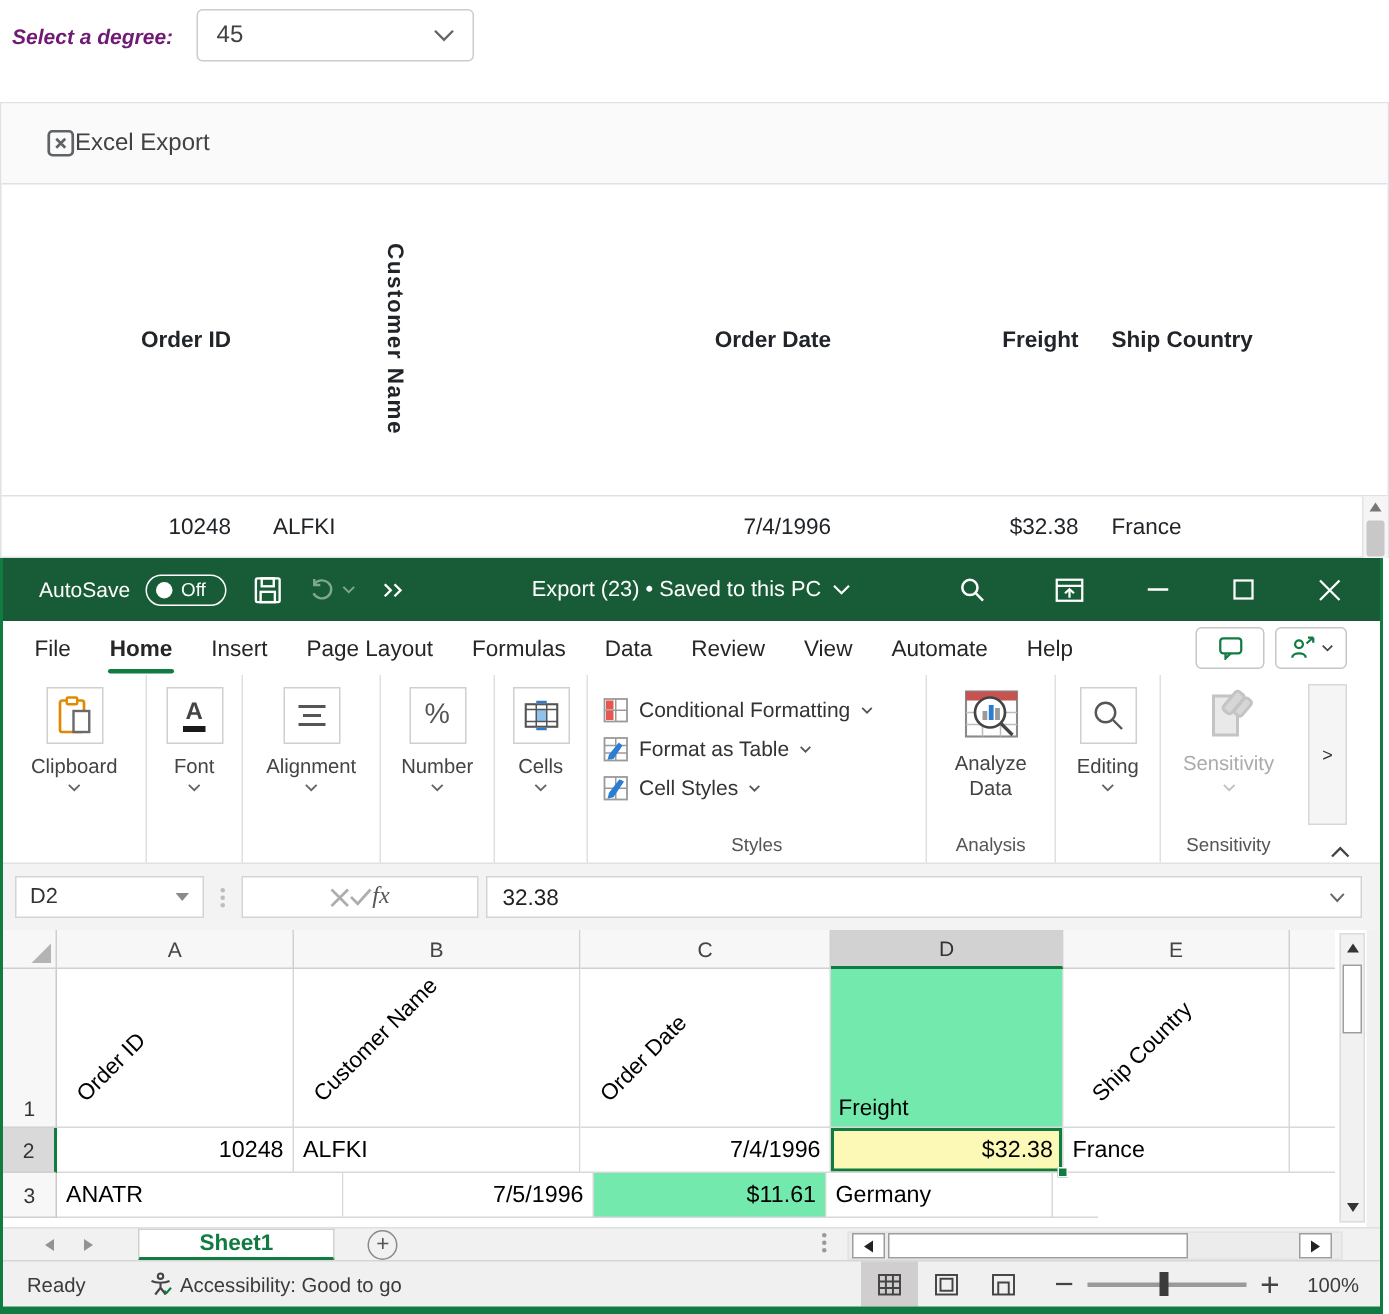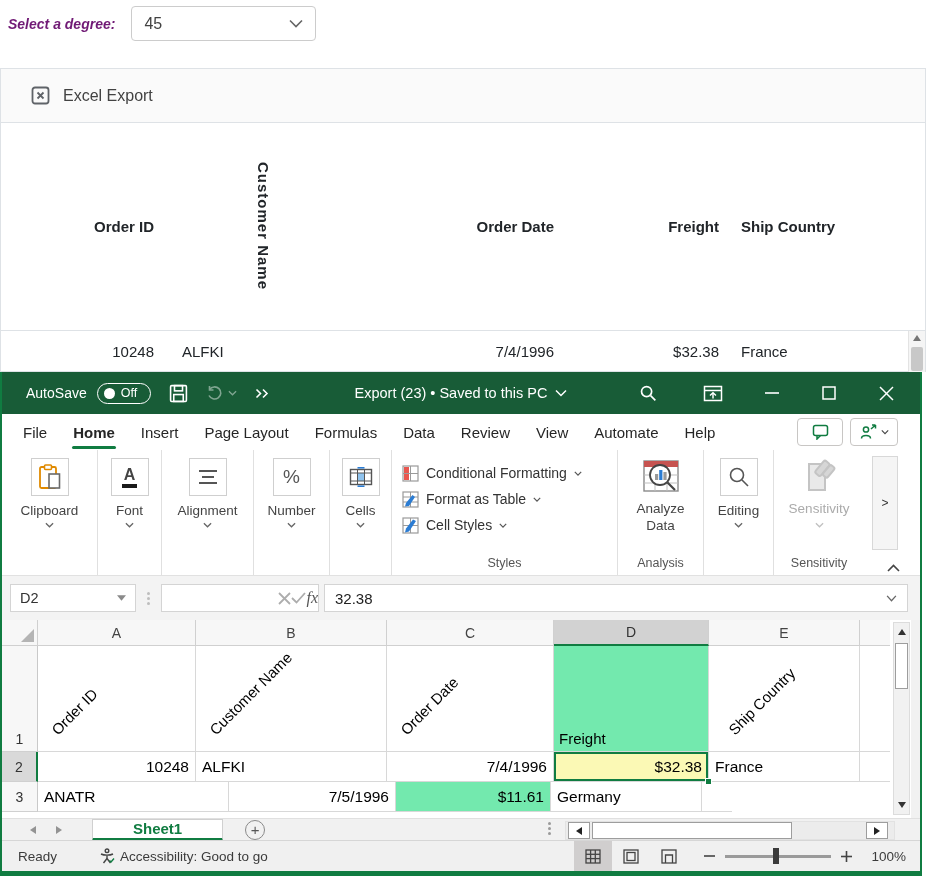--- a/index.html
+++ b/index.html
@@ -12,21 +12,21 @@
   .dd { width:185px; height:35px; border:1px solid #ccc; border-radius:4px; background:#fff;
         display:flex; align-items:center; justify-content:space-between; padding:0 12px;
         color:#424242; font-size:16px; cursor:pointer; }
   .dd svg { color:#656565; }
 
   
   .kgrid { position:absolute; top:68px; left:0; width:926px; height:304px;
            border:1px solid #dee2e6; background:#fff; }
   .ktoolbar { height:54px; background:#fafafa; border-bottom:1px solid #dee2e6;
               display:flex; align-items:center; padding-left:30px; }
-  .kbtn { display:flex; align-items:center; gap:13px; background:none; border:none;
+  .kbtn { display:flex; align-items:center; background:none; border:none;
           font-family:inherit; font-size:16px; color:#424242; cursor:pointer; }
   .khead { height:208px; display:flex; border-bottom:1px solid #dee2e6;
            font-weight:700; font-size:15px; color:#212529; }
   .kcell { display:flex; align-items:center; }
   .kc0 { width:165px; justify-content:flex-end; padding-right:12px; }
   .kc1 { width:190px; justify-content:center; padding-left:4px; }
   .kc2 { width:210px; justify-content:flex-end; padding-right:12px; }
   .kc3 { width:165px; justify-content:flex-end; padding-right:12px; }
   .kc4 { width:176px; justify-content:flex-start; padding-left:10px; }
   .vtext { writing-mode:vertical-rl; letter-spacing:1px; }
@@ -96,21 +96,21 @@
 
   
   .xlf { position:absolute; top:204px; left:2px; width:918px; height:44px; background:#f3f3f3;
          display:flex; align-items:center; }
   .nbox { margin-left:8px; width:126px; height:28px; background:#fff; border:1px solid #d4d4d4;
           display:flex; align-items:center; justify-content:space-between; padding:0 9px;
           font-size:14.5px; color:#333; }
   .fsep { margin:0 11px; display:flex; flex-direction:column; gap:2px; }
   .fsep i { width:3px; height:3px; border-radius:50%; background:#bdbdbd; }
   .fbtns { width:158px; height:28px; background:#fff; border:1px solid #d4d4d4;
-           display:flex; align-items:center; justify-content:flex-end; color:#aaa; }
+           display:flex; align-items:center; justify-content:center; color:#aaa; }
   .fx { font-family:"Liberation Serif", serif; font-style:italic; font-size:16px; color:#555; }
   .finput { flex:1; margin:0 12px 0 5px; height:28px; background:#fff; border:1px solid #d4d4d4;
             display:flex; align-items:center; justify-content:space-between; padding:0 10px;
             font-size:15px; color:#222; }
 
   
   .xls { position:absolute; top:248px; left:2px; width:918px; height:198px; background:#fff; }
   .srow-flex { display:flex; }
   .sh { background:#f7f7f7; border-right:1px solid #d0d0d0; border-bottom:1px solid #d0d0d0;
         display:flex; align-items:center; justify-content:center; font-size:14px; color:#444; height:26px; }

